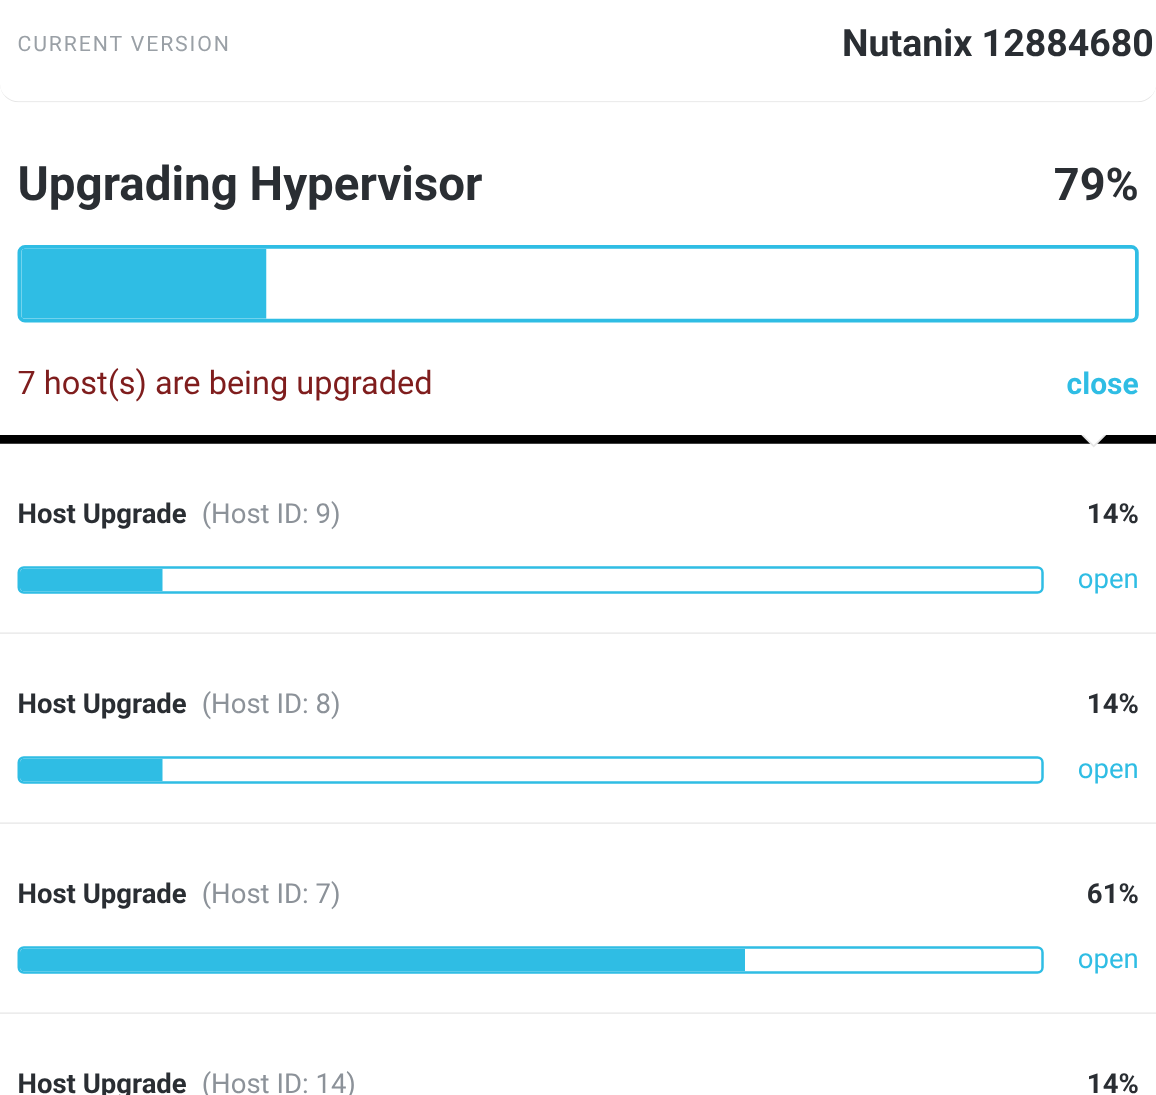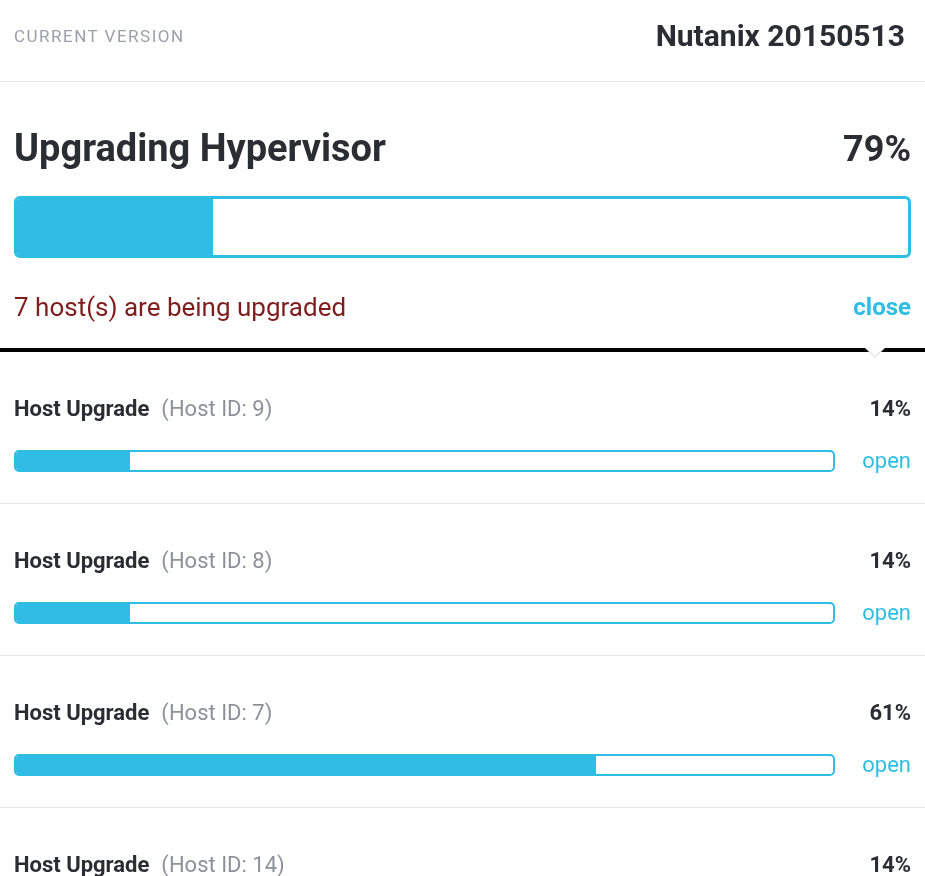--- a/index.html
+++ b/index.html
@@ -10,37 +10,38 @@
     body {
       font-family: -apple-system, BlinkMacSystemFont, "Segoe UI", Roboto, "Helvetica Neue", Arial, sans-serif;
       background: #ffffff;
       color: #333;
       width: 925px;
     }
     .header-row {
       display: flex;
       justify-content: space-between;
       align-items: center;
-      padding: 18px 20px 28px 14px;
+      padding: 18px 2px 28px 14px;
       border-bottom: 1px solid #e6e6e6;
+      border-radius: 15px;
     }
     .current-version-label {
       color: #9aa0a6;
       font-size: 17px;
       letter-spacing: 1.5px;
       font-weight: 400;
     }
     .version-value {
       font-size: 30px;
       font-weight: 700;
       color: #2a2e33;
     }
     .main-section {
       padding: 44px 14px 26px 14px;
-      border-bottom: 4px solid #000000;
+      border-bottom: 7px solid #000000;
       position: relative;
     }
     .main-top-row {
       display: flex;
       justify-content: space-between;
       align-items: baseline;
       margin-bottom: 26px;
     }
     .main-title {
       font-size: 38px;
@@ -158,21 +159,21 @@
     }
     .host-item-partial {
       padding: 44px 14px 0 14px;
     }
   </style>
 </head>
 <body>
 
 <div class="header-row">
   <div class="current-version-label">CURRENT VERSION</div>
-  <div class="version-value">Nutanix 20150513</div>
+  <div class="version-value">Nutanix 12884680</div>
 </div>
 
 <div class="main-section">
   <div class="main-top-row">
     <div class="main-title">Upgrading Hypervisor</div>
     <div class="main-percent">79%</div>
   </div>
   <div class="main-progress-outer">
     <div class="main-progress-inner" style="width:22%"></div>
   </div>

